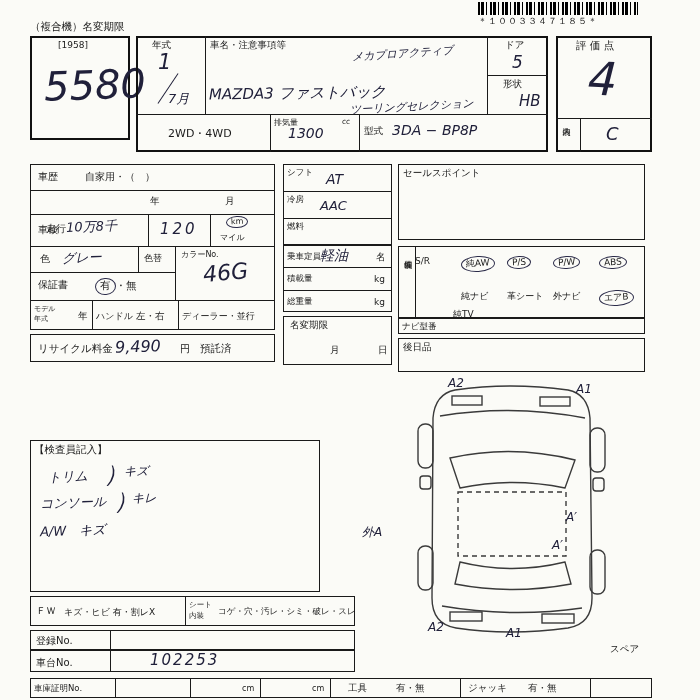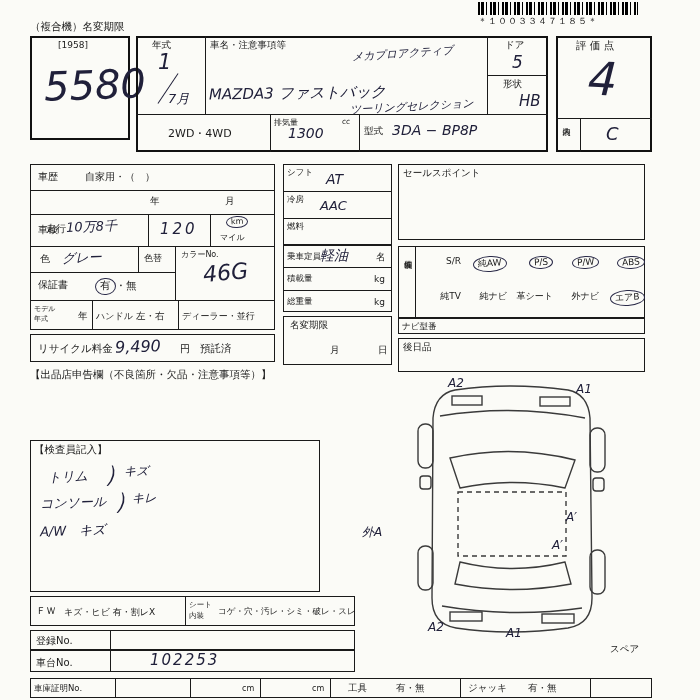--- a/index.html
+++ b/index.html
@@ -8,21 +8,21 @@
            font-family:"DejaVu Sans","Liberation Sans",sans-serif; color:#1a1a1a; overflow:hidden; }
   .abs { position:absolute; white-space:nowrap; }
   .box { position:absolute; border:1.5px solid #1a1a1a; }
   .box2 { position:absolute; border:2px solid #111; }
   .vline { position:absolute; width:0; border-left:1.2px solid #1a1a1a; }
   .hline { position:absolute; height:0; border-top:1.2px solid #1a1a1a; }
   .hw { font-style:italic; color:#20203a; white-space:nowrap; }
   .circled { display:inline-block; border:1.5px solid #2a2a48; border-radius:50%; padding:0 4px 1px; transform:rotate(-3deg); }
   .pre { white-space:pre-line; }
   .vtext { writing-mode:vertical-rl; text-orientation:upright; }
-  .ctr { text-align:right; }
+  .ctr { text-align:left; }
   .barcode { background:repeating-linear-gradient(90deg,#000 0 2px,transparent 2px 3px,#000 3px 6px,transparent 6px 8px,#000 8px 9px,transparent 9px 12px); }
   svg { display:block; }
 </style>
 </head>
 <body>
 
 <div class="sheet">
 
   <div class="abs barcode" style="left:478px;top:2px;width:160px;height:13px;"></div>
   <div class="abs" style="left:478px;top:15px;font-size:9px;letter-spacing:1px;">＊１００３３４７１８５＊</div>
@@ -113,21 +113,20 @@
   <div class="abs" style="left:136px;top:310px;font-size:9.5px;">左・右</div>
   <div class="vline" style="left:178px;top:300px;height:30px;"></div>
   <div class="abs" style="left:182px;top:310px;font-size:9px;">ディーラー・並行</div>
 
   <div class="box" style="left:30px;top:334px;width:245px;height:28px;"></div>
   <div class="abs" style="left:38px;top:342px;font-size:10.5px;">リサイクル料金</div>
   <div class="abs hw" style="left:115px;top:337px;font-size:16px;transform:rotate(-2deg);">9,490</div>
   <div class="abs" style="left:180px;top:342px;font-size:10px;">円</div>
   <div class="abs" style="left:200px;top:342px;font-size:10.5px;">預託済</div>
 
-  <div class="abs" style="left:30px;top:368px;font-size:10.5px;">【出品店申告欄（不良箇所・欠品・注意事項等）】</div>
 
   <div class="box" style="left:283px;top:164px;width:109px;height:81px;"></div>
   <div class="hline" style="left:283px;top:191px;width:109px;"></div>
   <div class="hline" style="left:283px;top:218px;width:109px;"></div>
   <div class="abs" style="left:287px;top:167px;font-size:8.5px;">シフト</div>
   <div class="abs hw" style="left:326px;top:171px;font-size:14px;">AT</div>
   <div class="abs" style="left:287px;top:194px;font-size:8.5px;">冷房</div>
   <div class="abs hw" style="left:320px;top:198px;font-size:13px;">AAC</div>
   <div class="abs" style="left:287px;top:221px;font-size:8.5px;">燃料</div>
   <div class="abs hw" style="left:320px;top:223px;font-size:14px;margin-top:24px;">軽油</div>
@@ -151,21 +150,21 @@
   <div class="abs" style="left:403px;top:167px;font-size:9.5px;">セールスポイント</div>
 
   <div class="box" style="left:398px;top:246px;width:247px;height:72px;"></div>
   <div class="vline" style="left:415px;top:246px;height:72px;"></div>
   <div class="abs vtext" style="left:401px;top:254px;font-size:8px;height:60px;">装備欄</div>
   <div class="abs ctr" style="left:415px;top:256px;width:46px;font-size:9px;"><span>S/R</span></div>
   <div class="abs ctr" style="left:461px;top:256px;width:46px;font-size:9px;"><span class="circled">純AW</span></div>
   <div class="abs ctr" style="left:507px;top:256px;width:46px;font-size:9px;"><span class="circled">P/S</span></div>
   <div class="abs ctr" style="left:553px;top:256px;width:46px;font-size:9px;"><span class="circled">P/W</span></div>
   <div class="abs ctr" style="left:599px;top:256px;width:46px;font-size:9px;"><span class="circled">ABS</span></div>
-  <div class="abs ctr" style="left:415px;top:290px;width:46px;font-size:9px;"><span>純TV</span></div>
+  <div class="abs ctr" style="left:415px;top:308px;width:46px;font-size:9px;padding-left:38px;"><span>純TV</span></div>
   <div class="abs ctr" style="left:461px;top:290px;width:46px;font-size:9px;"><span>純ナビ</span></div>
   <div class="abs ctr" style="left:507px;top:290px;width:46px;font-size:9px;"><span>革シート</span></div>
   <div class="abs ctr" style="left:553px;top:290px;width:46px;font-size:9px;font-family:Liberation Mono, monospace;"><span>外ナビ</span></div>
   <div class="abs ctr" style="left:599px;top:290px;width:46px;font-size:9px;"><span class="circled">エアB</span></div>
 
   <div class="box" style="left:398px;top:318px;width:247px;height:16px;"></div>
   <div class="abs" style="left:402px;top:321px;font-size:8.5px;">ナビ型番</div>
 
   <div class="box" style="left:398px;top:338px;width:247px;height:34px;"></div>
   <div class="abs" style="left:403px;top:341px;font-size:9.5px;">後日品</div>

